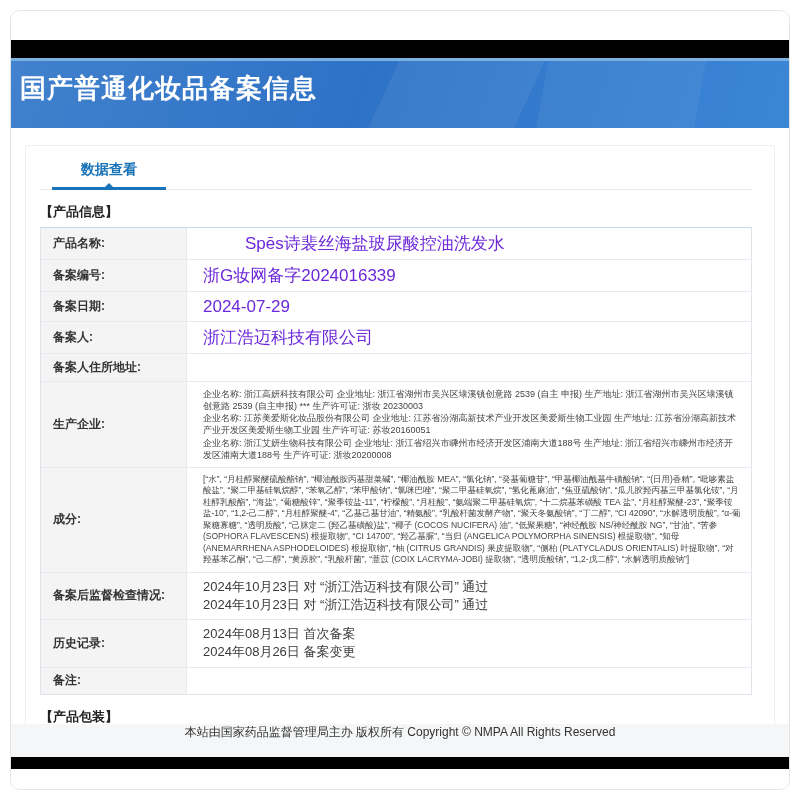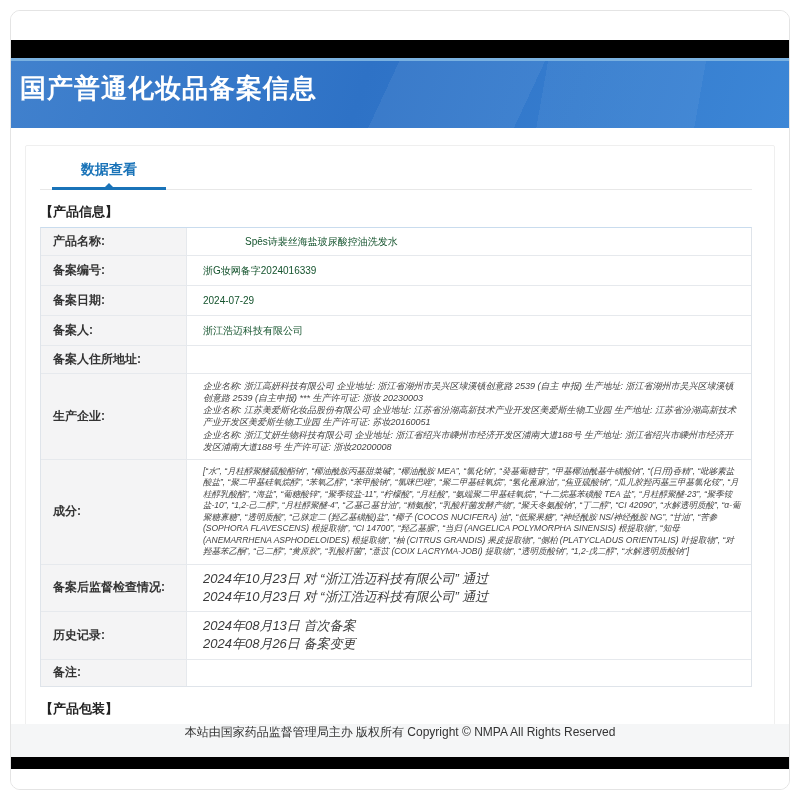--- a/index.html
+++ b/index.html
@@ -22,22 +22,22 @@
   .tab { position:relative; padding:0 29px 11px 29px; font-size:14px; font-weight:bold; color:#1973b8; cursor:pointer; margin-bottom:-1px; }
   .tab-underline { position:absolute; left:0; right:0; bottom:0; height:3px; background:#1973b8; }
   .tab-caret { position:absolute; left:50%; bottom:2px; transform:translateX(-50%); width:0; height:0;
                border-left:5px solid transparent; border-right:5px solid transparent; border-bottom:5px solid #1973b8; }
   .section-title { font-size:13px; font-weight:bold; color:#222; margin:13px 0 6px 0; }
   .info-table { border:1px solid #dfe4ea; border-top:1px solid #c9dcee; }
   .row { display:flex; border-bottom:1px solid #e6e9ed; }
   .row:last-child { border-bottom:none; }
   .cell-label { width:146px; background:#f4f4f5; border-right:1px solid #e6e9ed; font-size:12px; font-weight:bold; color:#333;
                 display:flex; align-items:center; padding:4px 6px 4px 12px; flex-shrink:0; }
-  .cell-value { flex:1; font-size:10px; color:#14532d; display:flex; align-items:center; padding:4px 10px 4px 16px; }
-  .cell-value.block { display:block;font-style:italic; }
+  .cell-value { flex:1; font-size:17px; color:#6d28d9; display:flex; align-items:center; padding:4px 10px 4px 16px; }
+  .cell-value.block { display:block; }
   .h28 { min-height:28px;gap:42px; } .h30 { min-height:30px; } .h26 { min-height:26px; }
   .h36 { min-height:36px; } .h48 { min-height:48px; }
   .dense { font-size:9px; line-height:1.35; color:#444; padding-top:6px; padding-bottom:6px; }
   .dense p { margin:0; }
   .ingredients { font-size:8.5px; line-height:1.35; color:#444; padding-top:6px; padding-bottom:6px; }
   .small-lines { font-size:13px; line-height:1.4; color:#3a3a3a; padding-top:5px; padding-bottom:5px; }
   .footer { height:33px; background:#f5f6f7; display:flex; align-items:flex-start; justify-content:center; font-size:12px; color:#333; }
   .bottom-white { flex-grow:0; background:#fff; height:20px; }
 </style>
 </head>

